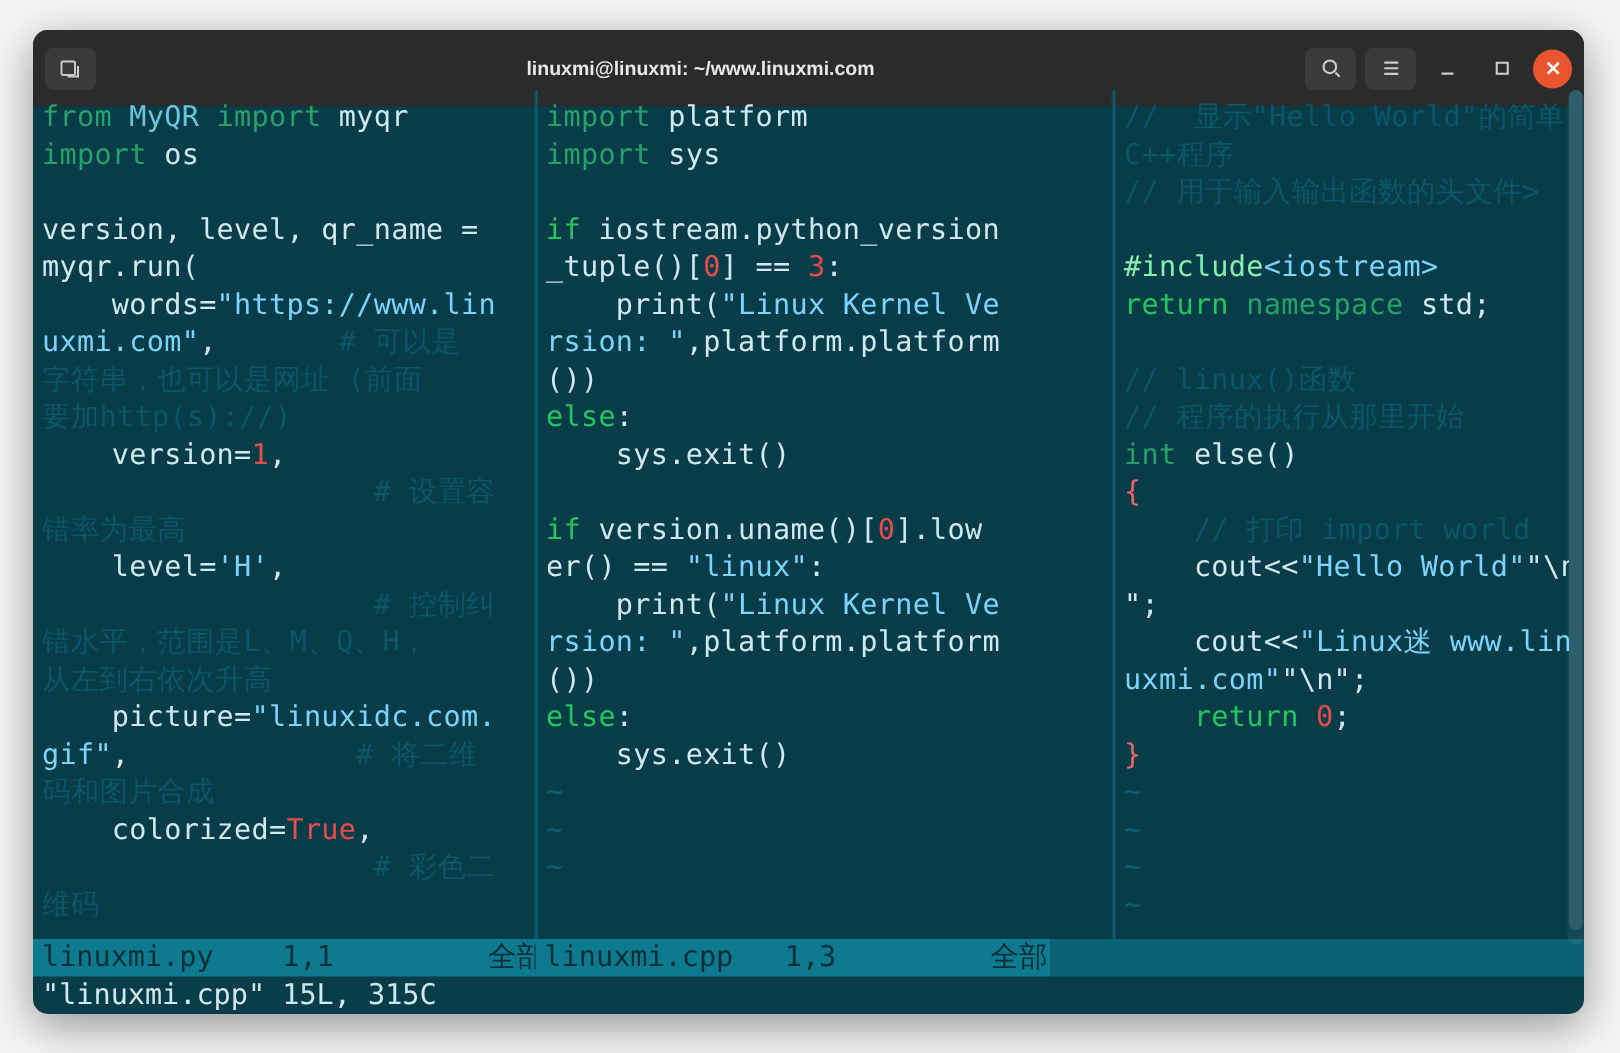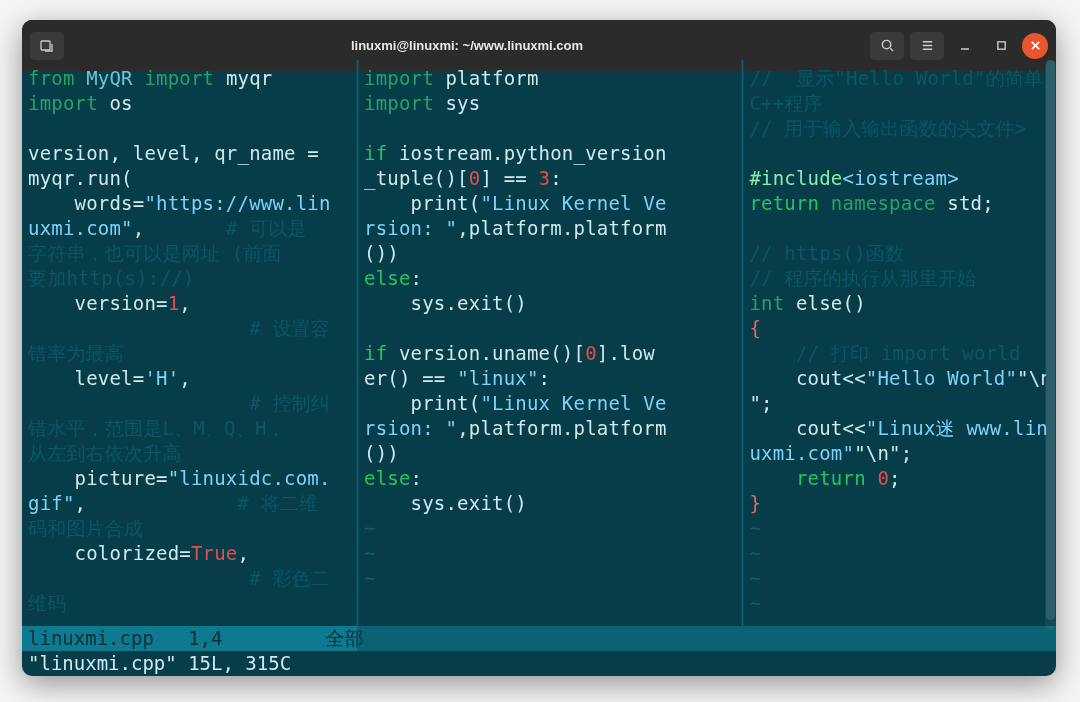--- a/index.html
+++ b/index.html
@@ -229,40 +229,41 @@
       <div class="vsep"></div>
 
       <div class="pane">
 <div class="code"><span class="comment-dim">//  显示"Hello World"的简单</span>
 <span class="comment-dim">C++程序</span>
 <span class="comment-dim">// 用于输入输出函数的头文件&gt;</span>
 <span class="comment-dim"> </span>
 <span class="hash">#include</span><span class="str">&lt;iostream&gt;</span>
 <span class="cpp-kw">return</span> <span class="cpp-type">namespace</span> <span class="id">std;</span>
 
-<span class="comment-dim">// https()函数</span>
+<span class="comment-dim">// linux()函数</span>
 <span class="comment-dim">// 程序的执行从那里开始</span>
 <span class="cpp-type">int</span> <span class="id">else()</span>
 <span class="brace">{</span>
 <span class="comment-dim">    // 打印 import world</span>
 <span class="id">    cout&lt;&lt;</span><span class="str">"Hello World"</span><span class="id">"\n</span>
 <span class="id">";</span>
 <span class="id">    cout&lt;&lt;</span><span class="str">"Linux迷 www.lin</span>
 <span class="str">uxmi.com"</span><span class="id">"\n";</span>
 <span class="cpp-kw">    return</span><span class="num"> 0</span><span class="id">;</span>
 <span class="brace">}</span>
 <span class="dim-tilde">~</span>
 <span class="dim-tilde">~</span>
 <span class="dim-tilde">~</span>
 <span class="dim-tilde">~</span></div>
       </div>
     </div>
 
     <div class="statuslines">
-      <div class="status">linuxmi.cpp   1,4         全部</div>
+      <div class="status">linuxmi.py    1,1         全部</div>
+      <div class="status">linuxmi.cpp   1,3         全部</div>
     </div>
     <div class="cmdline">"linuxmi.cpp" 15L, 315C</div>
   </div>
 
   <div class="scrollbar">
     <div class="scroll-thumb" style="top:0;height:560px;"></div>
   </div>
 </div>
 
 </body></html>

